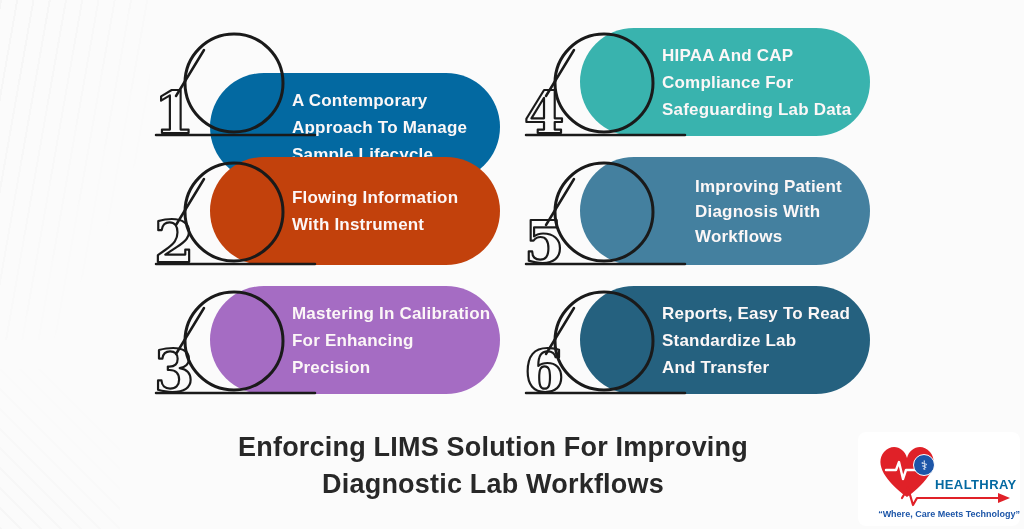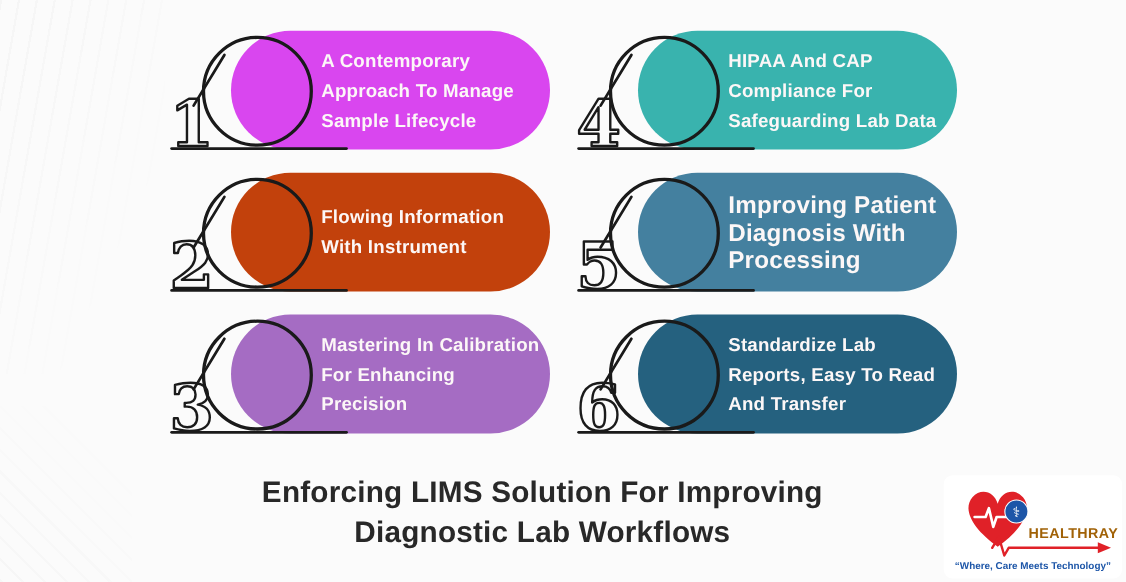--- a/index.html
+++ b/index.html
@@ -31,50 +31,50 @@
   .pill{
     position:absolute;left:60px;top:0;width:290px;height:108px;
     border-radius:54px;z-index:1;
     display:flex;flex-direction:column;justify-content:center;
     padding-left:82px;box-sizing:border-box;
   }
   .pill .line{
     color:#fcf7f7;font-weight:700;font-size:17px;line-height:27px;
     letter-spacing:0.2px;white-space:nowrap;
   }
-  .pill.tight .line{font-size:22px;line-height:25px;}
+  .pill.tight .line{font-size:17px;line-height:25px;margin-left:33px;}
   .deco{position:absolute;left:0;top:0;z-index:2;}
   .title{
     position:absolute;top:429px;left:0;width:986px;text-align:center;
     color:#282828;font-weight:700;font-size:27px;line-height:37px;
     letter-spacing:0.2px;
   }
   .logo-card{
     position:absolute;left:858px;top:432px;width:162px;height:94px;
     background:#ffffff;border-radius:8px;
   }
   .logo-svg{position:absolute;left:0;top:0;}
   .brand-name{
     position:absolute;left:77px;top:45px;font-size:13px;font-weight:700;
     letter-spacing:0.4px;white-space:nowrap;
   }
   .brand-tagline{
-    position:absolute;left:0;right:0;bottom:7px;text-align:center;
+    position:absolute;left:0;right:0;bottom:7px;text-align:right;
     font-size:9px;font-weight:700;white-space:nowrap;
   }
 </style>
 </head>
 <body>
 
 <div class="canvas">
   <div class="bg-deco tl"></div>
   <div class="bg-deco bl"></div>
 
   <div class="item i1">
-    <div class="pill" style="background-color: #d946ef;">
+    <div class="pill" style="background-color: #0369a1; margin-top: 45px;">
       <div class="line">A Contemporary</div>
       <div class="line">Approach To Manage</div>
       <div class="line">Sample Lifecycle</div>
     </div>
     <svg class="deco" width="360" height="140" viewBox="0 0 360 140">
       <line x1="6" y1="107" x2="165" y2="107" stroke="#1a1a1a" stroke-width="2.5" stroke-linecap="round"></line>
       <line x1="26" y1="68" x2="54" y2="22" stroke="#1a1a1a" stroke-width="2.5" stroke-linecap="round"></line>
       <circle cx="84" cy="55" r="49" fill="none" stroke="#1a1a1a" stroke-width="3"></circle>
       <text x="4" y="105" font-family="DejaVu Serif, serif" font-weight="bold" font-size="58" fill="none" stroke="#1a1a1a" stroke-width="2.2" stroke-linejoin="round">1</text>
     </svg>
@@ -118,34 +118,34 @@
       <line x1="26" y1="68" x2="54" y2="22" stroke="#1a1a1a" stroke-width="2.5" stroke-linecap="round"></line>
       <circle cx="84" cy="55" r="49" fill="none" stroke="#1a1a1a" stroke-width="3"></circle>
       <text x="4" y="105" font-family="DejaVu Serif, serif" font-weight="bold" font-size="58" fill="none" stroke="#1a1a1a" stroke-width="2.2" stroke-linejoin="round">4</text>
     </svg>
   </div>
 
   <div class="item i5">
     <div class="pill tight" style="background-color: rgb(68, 128, 159);">
       <div class="line">Improving Patient</div>
       <div class="line">Diagnosis With</div>
-      <div class="line">Processing</div>
+      <div class="line">Workflows</div>
     </div>
     <svg class="deco" width="360" height="140" viewBox="0 0 360 140">
       <line x1="6" y1="107" x2="165" y2="107" stroke="#1a1a1a" stroke-width="2.5" stroke-linecap="round"></line>
       <line x1="26" y1="68" x2="54" y2="22" stroke="#1a1a1a" stroke-width="2.5" stroke-linecap="round"></line>
       <circle cx="84" cy="55" r="49" fill="none" stroke="#1a1a1a" stroke-width="3"></circle>
       <text x="4" y="105" font-family="DejaVu Serif, serif" font-weight="bold" font-size="58" fill="none" stroke="#1a1a1a" stroke-width="2.2" stroke-linejoin="round">5</text>
     </svg>
   </div>
 
   <div class="item i6">
     <div class="pill" style="background-color: rgb(37, 97, 127);">
+      <div class="line">Reports, Easy To Read</div>
       <div class="line">Standardize Lab</div>
-      <div class="line">Reports, Easy To Read</div>
       <div class="line">And Transfer</div>
     </div>
     <svg class="deco" width="360" height="140" viewBox="0 0 360 140">
       <line x1="6" y1="107" x2="165" y2="107" stroke="#1a1a1a" stroke-width="2.5" stroke-linecap="round"></line>
       <line x1="26" y1="68" x2="54" y2="22" stroke="#1a1a1a" stroke-width="2.5" stroke-linecap="round"></line>
       <circle cx="84" cy="55" r="49" fill="none" stroke="#1a1a1a" stroke-width="3"></circle>
       <text x="4" y="105" font-family="DejaVu Serif, serif" font-weight="bold" font-size="58" fill="none" stroke="#1a1a1a" stroke-width="2.2" stroke-linejoin="round">6</text>
     </svg>
   </div>
 
@@ -156,16 +156,16 @@
 
   <div class="logo-card">
     <svg class="logo-svg" width="162" height="94" viewBox="0 0 162 94">
       <path d="M49,65 C28,50 16,32 26,20 C34,11 46,15 49,26 C52,15 64,11 72,20 C82,32 70,50 49,65 Z" style="fill: rgb(224, 33, 40);"></path>
       <polyline points="28,38 38,38 41,30 45,47 48,38 58,38" fill="none" stroke="#ffffff" stroke-width="2.4" stroke-linecap="round" stroke-linejoin="round"></polyline>
       <circle cx="66" cy="33" r="10.5" stroke="#ffffff" stroke-width="1" style="fill: rgb(29, 86, 168);"></circle>
       <text x="66" y="38" font-size="13" fill="#ffffff" text-anchor="middle" font-family="DejaVu Sans, sans-serif">⚕</text>
       <polyline points="44,66 50,56 55,73 59,66 100,66 142,66" fill="none" stroke-width="2.2" stroke-linecap="round" stroke-linejoin="round" style="stroke: rgb(224, 33, 40);"></polyline>
       <polygon points="140,61 152,66 140,71" style="fill: rgb(224, 33, 40);"></polygon>
     </svg>
-    <div class="brand-name" style="color: #a16207;">HEALTHRAY</div>
+    <div class="brand-name" style="color: #0369a1;">HEALTHRAY</div>
     <div class="brand-tagline" style="color: rgb(29, 86, 168);">“Where, Care Meets Technology”</div>
   </div>
 </div>
 
 </body></html>

